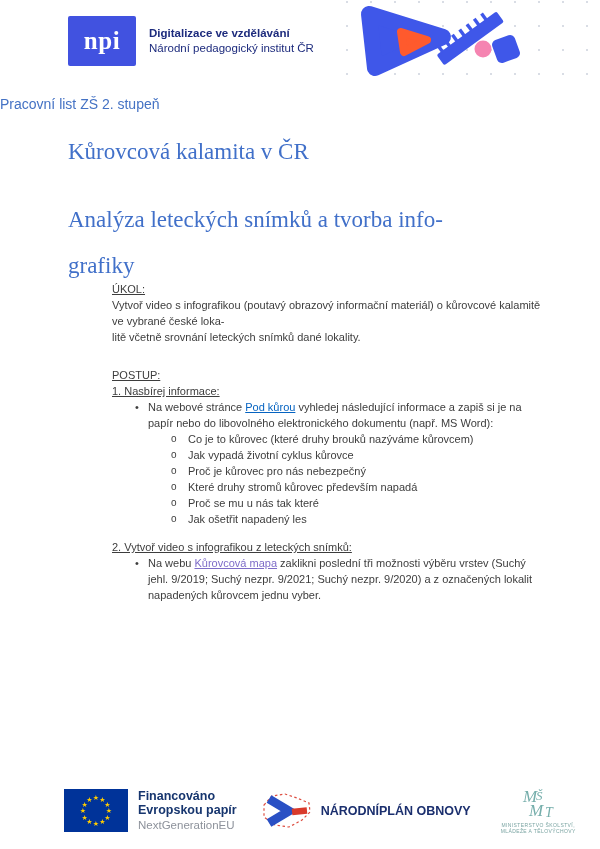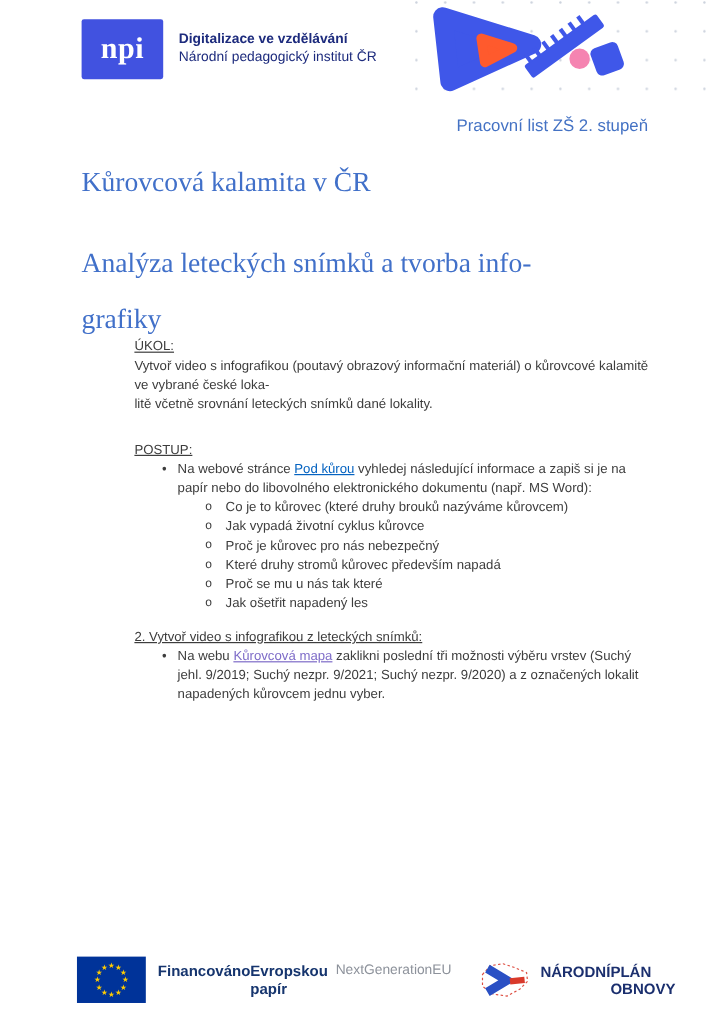--- a/index.html
+++ b/index.html
@@ -16,21 +16,21 @@
     display:flex; align-items:center; justify-content:center;
     font-family:"Liberation Serif", serif; font-weight:bold; font-size:25px; letter-spacing:.5px;
   }
   .brand-text { display:flex; flex-direction:column; justify-content:center; line-height:15px; }
   .brand-l1 { font-weight:bold; font-size:11.5px; color:#1d2b7d; }
   .brand-l2 { font-size:11.5px; color:#1d2b7d; }
 
   .deco { position:absolute; top:0; right:0; width:255px; height:100px; }
 
   .doctype {
-    position:absolute; top:96px; left:0; right:60px; text-align:right;
+    position:absolute; top:96px; left:0; right:60px; text-align:left;
     color:#4472c4; font-size:14px;
   }
 
   
   .title1 {
     position:absolute; top:139px; left:68px; right:58px;
     font-family:"Liberation Serif", serif; font-weight:normal;
     font-size:23px; color:#4170c9; margin:0;
   }
   .title2 {
@@ -59,21 +59,21 @@
   .subitem .btext { flex:1; }
 
   .step2-block { margin-top:12px; }
 
   a.link-blue { color:#0563c1; text-decoration:underline; cursor:pointer; }
   a.link-visited { color:#7e6cc8; text-decoration:underline; cursor:pointer; }
 
   
   .footer { position:absolute; top:787px; left:64px; display:flex; align-items:center; }
   .eu-block { display:flex; align-items:center; gap:10px; }
-  .eu-text { display:flex; flex-direction:row; line-height:14.5px; }
+  .eu-text { display:flex; flex-direction:column; line-height:14.5px; }
   .eu-l1, .eu-l2 { font-weight:bold; font-size:12.5px; color:#16356e; }
   .eu-l3 { font-size:11.5px; color:#8d929b; }
 
   .npo-block { display:flex; align-items:center; gap:8px; margin-left:22px; }
   .npo-text { display:flex; flex-direction:row; line-height:14px; }
   .npo-l1, .npo-l2 { font-weight:bold; font-size:12.5px; color:#1b2f6e; }
 
   .msmt-block { display:flex; flex-direction:column; align-items:center; margin-left:30px; }
   .msmt-caption { text-align:center; line-height:6px; margin-top:1px; }
   .msmt-c1, .msmt-c2 { font-size:5px; color:#7aa4a2; letter-spacing:.4px; display:block; }
@@ -129,20 +129,21 @@
     <div class="u">ÚKOL:</div>
     <div>
       <span class="para-line">Vytvoř video s infografikou (poutavý obrazový informační materiál) o kůrovcové kalamitě ve vybrané české loka-</span>
       <span class="para-line">litě včetně srovnání leteckých snímků dané lokality.</span>
     </div>
 
     <div class="gap"></div>
 
     <div class="u postup-heading">POSTUP:</div>
 
+    <div class="u">1. Nasbírej informace:</div>
     <div class="bullet">
       <span class="marker">•</span>
       <span class="btext"><span>Na webové stránce </span><a class="link-blue">Pod kůrou</a><span> vyhledej následující informace a zapiš si je na papír nebo do libovolného elektronického dokumentu (např. MS Word):</span></span>
     </div>
 
     <div class="subitem">
       <span class="marker">o</span>
       <span class="btext">Co je to kůrovec (které druhy brouků nazýváme kůrovcem)</span>
     </div>
     <div class="subitem">

